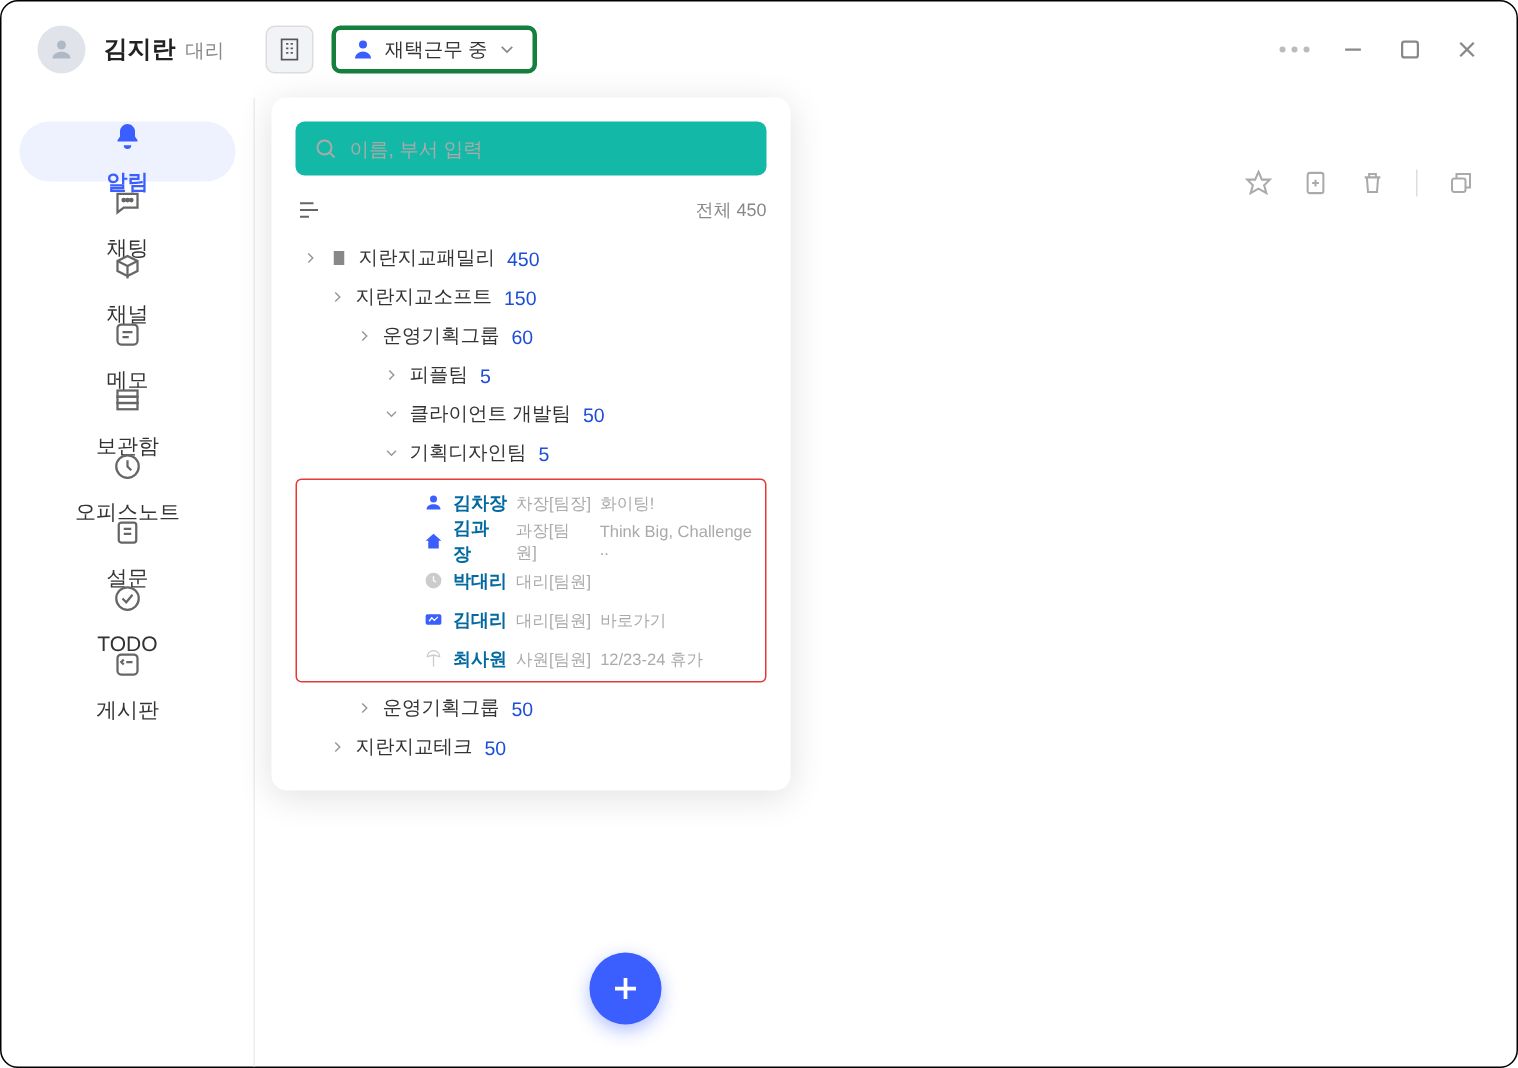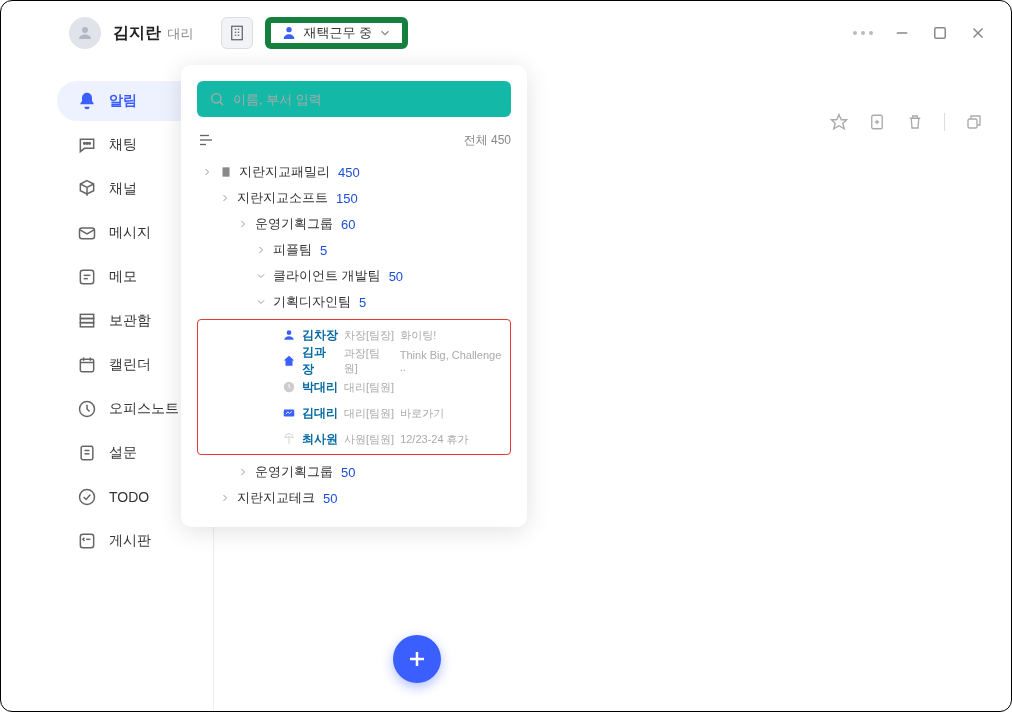--- a/index.html
+++ b/index.html
@@ -1,40 +1,40 @@
 <!DOCTYPE html>
 <html><head>
   <meta charset="utf-8">
   <style>
     * { margin: 0; padding: 0; box-sizing: border-box; font-family: -apple-system, BlinkMacSystemFont, "Segoe UI", sans-serif; }
     body { background: #fff; width: 1012px; height: 712px; overflow: hidden; }
-    .app { width: 1012px; height: 712px; border: 1px solid #000; border-radius: 12px; position: relative; background: #fff; padding-left: 44px; }
+    .app { width: 1012px; height: 712px; border: 1px solid #000; border-radius: 12px; position: relative; background: #fff; }
     
     .header { height: 64px; display: flex; align-items: center; padding: 0 24px; gap: 12px; }
     .avatar { width: 32px; height: 32px; border-radius: 50%; background: #e0e4ea; display: flex; align-items: center; justify-content: center; }
     .avatar svg { width: 18px; height: 18px; fill: #b0b8c4; }
     .user-name { font-weight: 700; font-size: 16px; color: #222; }
     .user-rank { font-size: 13px; color: #888; margin-left: 2px; }
     
     .building-btn { width: 32px; height: 32px; border-radius: 6px; border: 1px solid #ddd; background: #f1f3f6; display: flex; align-items: center; justify-content: center; cursor: pointer; margin-left: 16px; }
     .building-btn svg { width: 18px; height: 18px; fill: none; stroke: #555; stroke-width: 1.5; }
     
-    .status-btn { height: 32px; border-radius: 6px; border: 6px solid #15803d; background: #fff; display: flex; align-items: center; padding: 0 10px; gap: 6px; cursor: pointer; font-size: 13px; color: #333; }
+    .status-btn { height: 32px; border-radius: 6px; border: 3px solid #15803d; background: #fff; display: flex; align-items: center; padding: 0 10px; gap: 6px; cursor: pointer; font-size: 13px; color: #333; }
     .status-btn .person-icon { width: 16px; height: 16px; fill: #3b5eff; }
     .status-btn .chevron { width: 14px; height: 14px; fill: none; stroke: #888; stroke-width: 2; }
     
     .header-right { margin-left: auto; display: flex; align-items: center; gap: 20px; }
     .header-icon { width: 18px; height: 18px; cursor: pointer; fill: none; stroke: #888; stroke-width: 2; }
     .dots { display: flex; gap: 4px; }
     .dots span { width: 4px; height: 4px; border-radius: 50%; background: #bbb; }
     
     .body { display: flex; height: calc(100% - 64px); }
     
     .sidebar { width: 168px; padding: 12px 0; }
-    .nav-item { height: 40px; display: flex; align-items: center; padding: 0 20px; gap: 12px; cursor: pointer; font-size: 14px; color: #333; border-radius: 20px; margin: 4px 12px; }
+    .nav-item { height: 40px; display: flex; align-items: center; padding: 0 20px; gap: 12px; cursor: pointer; font-size: 14px; color: #333; border-radius: 20px; margin: 4px 12px; flex-direction: column; }
     .nav-item.active { background: #eef2ff; color: #3b5eff; font-weight: 600; }
     .nav-item .nav-icon { width: 20px; height: 20px; flex-shrink: 0; }
     .nav-item.active .nav-icon { color: #3b5eff; }
     
     .main { flex: 1; border-left: 1px solid #eee; position: relative; }
     
     .content-icons { position: absolute; top: 48px; right: 28px; display: flex; gap: 20px; align-items: center; }
     .content-icons svg { width: 18px; height: 18px; fill: none; stroke: #aaa; stroke-width: 1.8; cursor: pointer; }
     .timestamp { position: absolute; top: 52px; left: 90px; font-size: 12px; color: #aaa; }
     
@@ -139,49 +139,33 @@
       </div>
       <div class="nav-item">
         <svg class="nav-icon" viewBox="0 0 24 24" fill="none" stroke="#666" stroke-width="1.8">
             <path d="M12 2l8 4v8l-8 4-8-4V6l8-4z"></path>
             <path d="M12 10l8-4M12 10v10M12 10L4 6"></path>
           </svg>
         <span>채널</span>
       </div>
       <div class="nav-item">
         <svg class="nav-icon" viewBox="0 0 24 24" fill="none" stroke="#666" stroke-width="1.8">
-            <rect x="3" y="6" width="18" height="13" rx="3"></rect>
-            <polyline points="3 8 12 13 21 8"></polyline>
-          </svg>
-        <span>메시지</span>
-      </div>
-      <div class="nav-item">
-        <svg class="nav-icon" viewBox="0 0 24 24" fill="none" stroke="#666" stroke-width="1.8">
             <rect x="4" y="4" width="16" height="16" rx="3"></rect>
             <line x1="8" y1="10" x2="16" y2="10"></line>
             <line x1="8" y1="14" x2="13" y2="14"></line>
           </svg>
         <span>메모</span>
       </div>
       <div class="nav-item">
         <svg class="nav-icon" viewBox="0 0 24 24" fill="none" stroke="#666" stroke-width="1.8">
             <rect x="4" y="4" width="16" height="5"></rect>
             <rect x="4" y="9" width="16" height="5"></rect>
             <rect x="4" y="14" width="16" height="5"></rect>
           </svg>
         <span>보관함</span>
-      </div>
-      <div class="nav-item">
-        <svg class="nav-icon" viewBox="0 0 24 24" fill="none" stroke="#666" stroke-width="1.8">
-            <rect x="4" y="5" width="16" height="15" rx="2"></rect>
-            <line x1="4" y1="9" x2="20" y2="9"></line>
-            <line x1="8" y1="3" x2="8" y2="7"></line>
-            <line x1="16" y1="3" x2="16" y2="7"></line>
-          </svg>
-        <span>캘린더</span>
       </div>
       <div class="nav-item">
         <svg class="nav-icon" viewBox="0 0 24 24" fill="none" stroke="#666" stroke-width="1.8">
             <circle cx="12" cy="12" r="9"></circle>
             <path d="M12 7v5l3 3"></path>
           </svg>
         <span>오피스노트</span>
       </div>
       <div class="nav-item">
         <svg class="nav-icon" viewBox="0 0 24 24" fill="none" stroke="#666" stroke-width="1.8">

